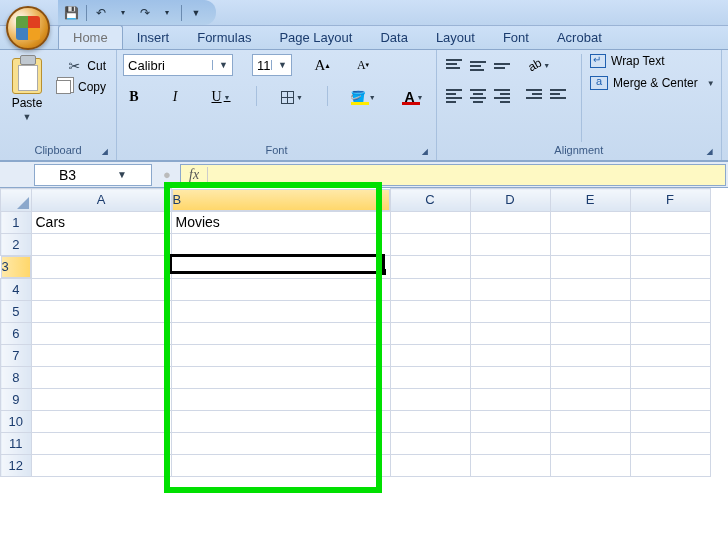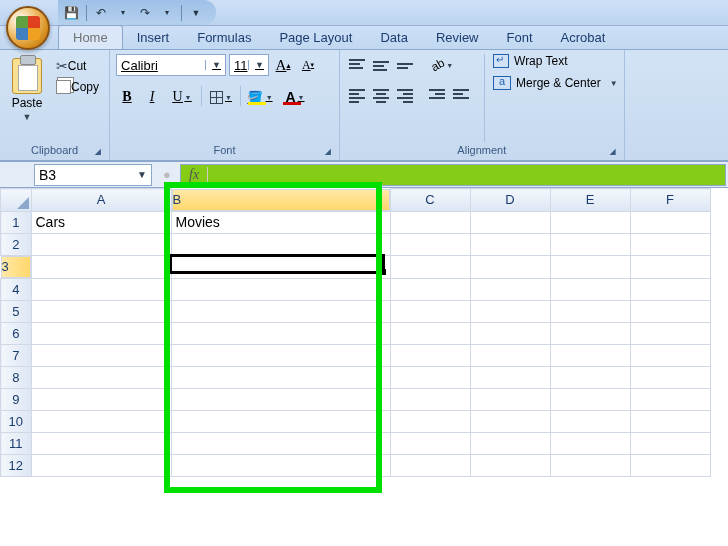--- a/index.html
+++ b/index.html
@@ -26,29 +26,29 @@
 .group-label::after { content:"◢"; font-size:8px; color:#3b5a85; position:absolute; right:2px; bottom:2px; }
 
 
 #g-clip .paste { width:42px; display:flex; flex-direction:column; align-items:center; gap:2px; padding-top:4px; }
 #g-clip .paste .ico { width:30px; height:36px; background:#f8e090; border:1px solid #b89030; border-radius:3px; position:relative; }
 #g-clip .paste .ico::before { content:""; position:absolute; top:-4px; left:7px; width:14px; height:8px; background:#c0c8d0; border:1px solid #888; border-radius:2px; }
 #g-clip .paste .ico::after { content:""; position:absolute; top:6px; left:5px; width:18px; height:24px; background:#fff; border:1px solid #aaa; }
 #g-clip .paste span { font-size:12px; }
 #g-clip .paste .dd { font-size:9px; color:#345; }
 #g-clip .side { display:flex; flex-direction:column; gap:2px; padding-top:2px; }
-#g-clip .side div { display:flex; align-items:center; gap:0; font-size:12px; padding:2px 4px; }
+#g-clip .side div { display:flex; align-items:center; gap:7px; font-size:12px; padding:2px 4px;justify-content:flex-end; }
 .ico-cut::before { content:"✂"; color:#345; font-size:14px; }
 .ico-copy { width:15px; height:14px; background:#fff; border:1px solid #888; box-shadow:2px -2px 0 #fff,2px -2px 0 1px #888; display:inline-block; }
 .ico-fmt { width:16px; height:14px; background:#f0c060; border:1px solid #a07020; display:inline-block; position:relative; }
 .ico-fmt::after { content:""; position:absolute; left:4px; top:14px; width:3px; height:8px; background:#a07020; }
 
 
 #g-font { min-width:230px; }
-#g-font .row { display:flex; gap:3px; align-items:flex-start;text-decoration:underline; }
+#g-font .row { display:flex; gap:19px; align-items:flex-start; }
 #g-font .col { display:flex; flex-direction:column; gap:10px; }
 .sel { height:22px; background:#fff; border:1px solid #8ba8cc; display:flex; align-items:center; padding:0 4px; font-size:13px; }
 .sel .dd { margin-left:auto; font-size:9px; color:#345; padding-left:6px; border-left:1px solid #8ba8cc; }
 #font-name { width:110px; }
 #font-size { width:40px; }
 .tbtn { width:22px; height:22px; border:1px solid transparent; background:transparent; display:flex; align-items:center; justify-content:center; font-size:14px; font-family:"Times New Roman",serif; }
 .tbtn .dd { font-size:7px; margin-left:2px; color:#345; }
 .tbtn.wide { width:32px; }
 
 
@@ -59,23 +59,23 @@
 .align-ico span { display:block; height:2px; background:#345; margin-bottom:2px; }
 #g-align .wrap-col { display:flex; flex-direction:column; gap:8px; margin-left:8px; border-left:1px solid #a7c0de; padding-left:8px; }
 #g-align .wrap-col div { display:flex; align-items:center; gap:5px; font-size:12px; white-space:nowrap; }
 .ico-wrap { width:16px; height:14px; border:1px solid #2060b0; display:inline-block; position:relative; }
 .ico-wrap::after { content:"↵"; font-size:10px; position:absolute; left:2px; top:-1px; color:#2060b0; }
 .ico-merge { width:18px; height:14px; display:inline-block; border:1px solid #2060b0; position:relative; }
 .ico-merge::before { content:"a"; position:absolute; left:5px; top:-2px; font-size:11px; color:#2060b0; }
 
 
 #fbar { height:26px; background:#e4ecf7; border-bottom:1px solid #8ba8cc; display:flex; align-items:center; }
-#namebox { width:118px; height:22px; margin:0 2px 0 34px; background:#fff; border:1px solid #8ba8cc; display:flex; align-items:center; padding:0 4px; font-size:14px; }
+#namebox { width:118px; height:22px; margin:0 2px 0 34px; background:#fff; border:1px solid #8ba8cc; display:flex; align-items:center; padding:0 24px; font-size:14px; }
 #namebox .dd { margin-left:auto; font-size:10px; color:#345; }
-#fx-area { flex:1; height:22px; background:#84cc16; border:1px solid #8ba8cc; margin-right:2px; display:flex; align-items:center; }
+#fx-area { flex:1; height:22px; background:#fef9c3; border:1px solid #8ba8cc; margin-right:2px; display:flex; align-items:center; }
 #fx-area .fx { font-style:italic; font-family:serif; font-size:14px; padding:0 8px; border-right:1px solid #ccc; color:#555; }
 #fx-btns { display:flex; gap:2px; padding:0 4px; }
 #fx-btns span { width:18px; text-align:center; color:#888; font-size:13px; }
 
 
 #sheet { position:relative; background:#fff; }
 #grid { border-collapse:collapse; table-layout:fixed; }
 #grid th,#grid td { border:1px solid #d0d7e5; font-size:14px; padding:0; height:22px; overflow:hidden; }
 #grid thead th { background:linear-gradient(#f3f7fc,#dce6f3); font-weight:400; color:#1b3c6e; text-align:center; font-size:13px; }
 #grid thead th.sel { background:linear-gradient(#ffe9a8,#ffd76b); }
@@ -114,21 +114,21 @@
     <button class="qat-btn" style="font-size:9px;">▼</button>
   </div>
 </div>
 
 <div id="tabs">
     <div class="tab active">Home</div>
     <div class="tab">Insert</div>
     <div class="tab">Formulas</div>
     <div class="tab">Page Layout</div>
     <div class="tab">Data</div>
-    <div class="tab">Review</div>
+    <div class="tab">Layout</div>
     <div class="tab">Font</div>
     <div class="tab">Acrobat</div>
   </div>
 
 <div id="ribbon">
   <div class="group" id="g-clip">
     <div class="group-body">
       <div class="paste">
         <div class="ico"></div>
         <span>Paste</span>

